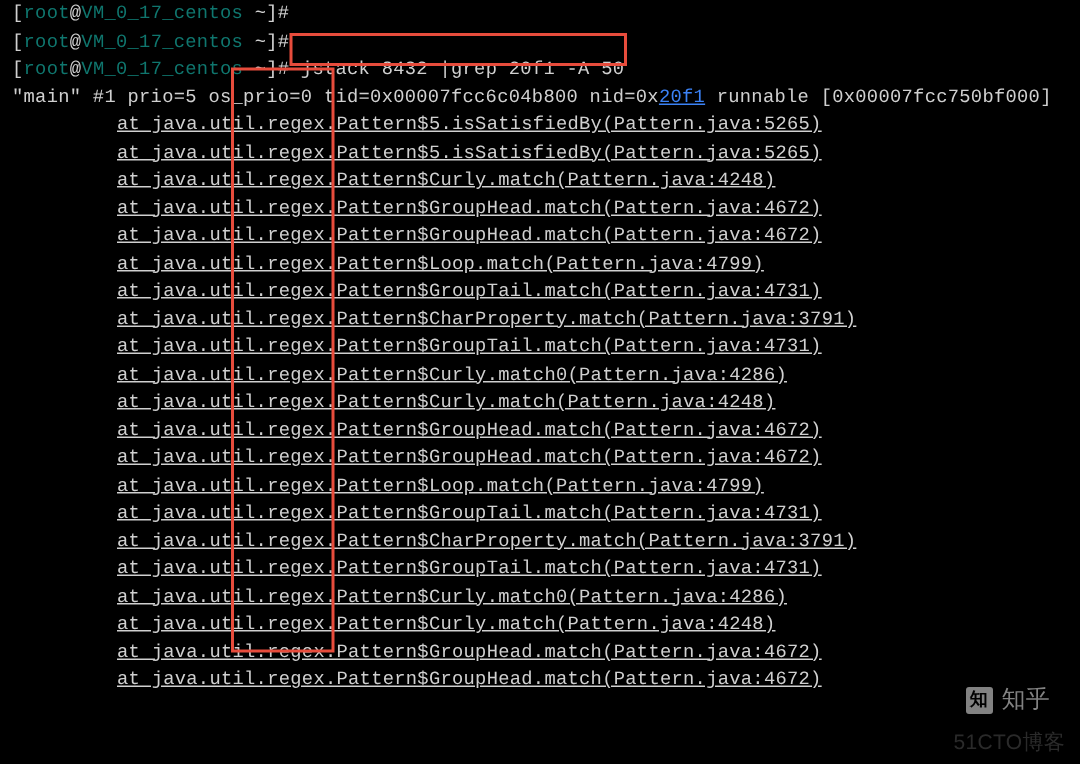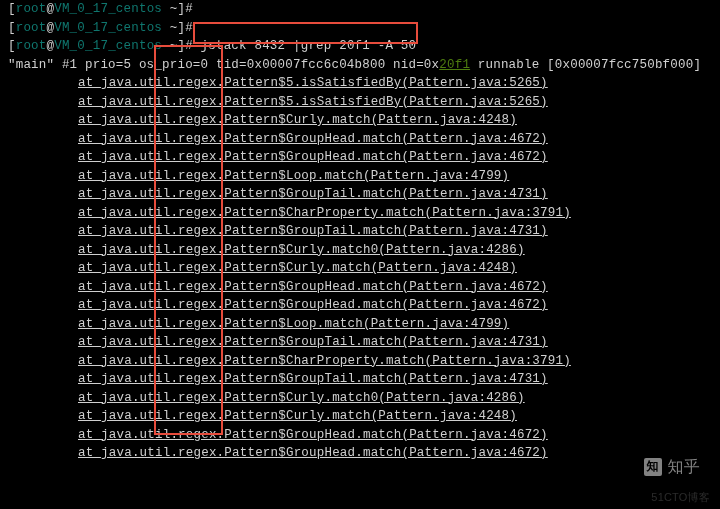--- a/index.html
+++ b/index.html
@@ -17,21 +17,21 @@
     }
     .terminal { padding: 0 8px; }
     .prompt-line { white-space: nowrap; }
     .bracket { color: #d0d0d0; }
     .user-host { color: #0f766e; }
     .tilde { color: #d0d0d0; }
     .hash { color: #d0d0d0; }
     .cmd { color: #d0d0d0; margin-top: 44px; }
     .indent1 { padding-left: 30px; display: block; white-space: nowrap; }
     .indent2 { padding-left: 70px; display: block; white-space: nowrap; text-decoration: underline; }
-    .nid-highlight { color: #4d7c0f; text-decoration: underline; }
+    .nid-highlight { color: #3b82f6; text-decoration: underline; }
     .highlight-box-1 {
       position: absolute;
       border: 2px solid #e74c3c;
       top: 22px;
       left: 193px;
       width: 225px;
       height: 22px;
       pointer-events: none;
     }
     .highlight-box-2 {
@@ -65,21 +65,21 @@
       align-items: center;
       justify-content: center;
       border-radius: 2px;
       font-weight: bold;
     }
     .watermark2 {
       position: absolute;
       bottom: 4px;
       right: 10px;
       font-family: "Microsoft YaHei", sans-serif;
-      font-size: 11px;
+      font-size: 14px;
       color: #555;
       opacity: 0.5;
     }
   </style>
 </head>
 <body>
 
 <div class="terminal">
 
   <div class="prompt-line">

